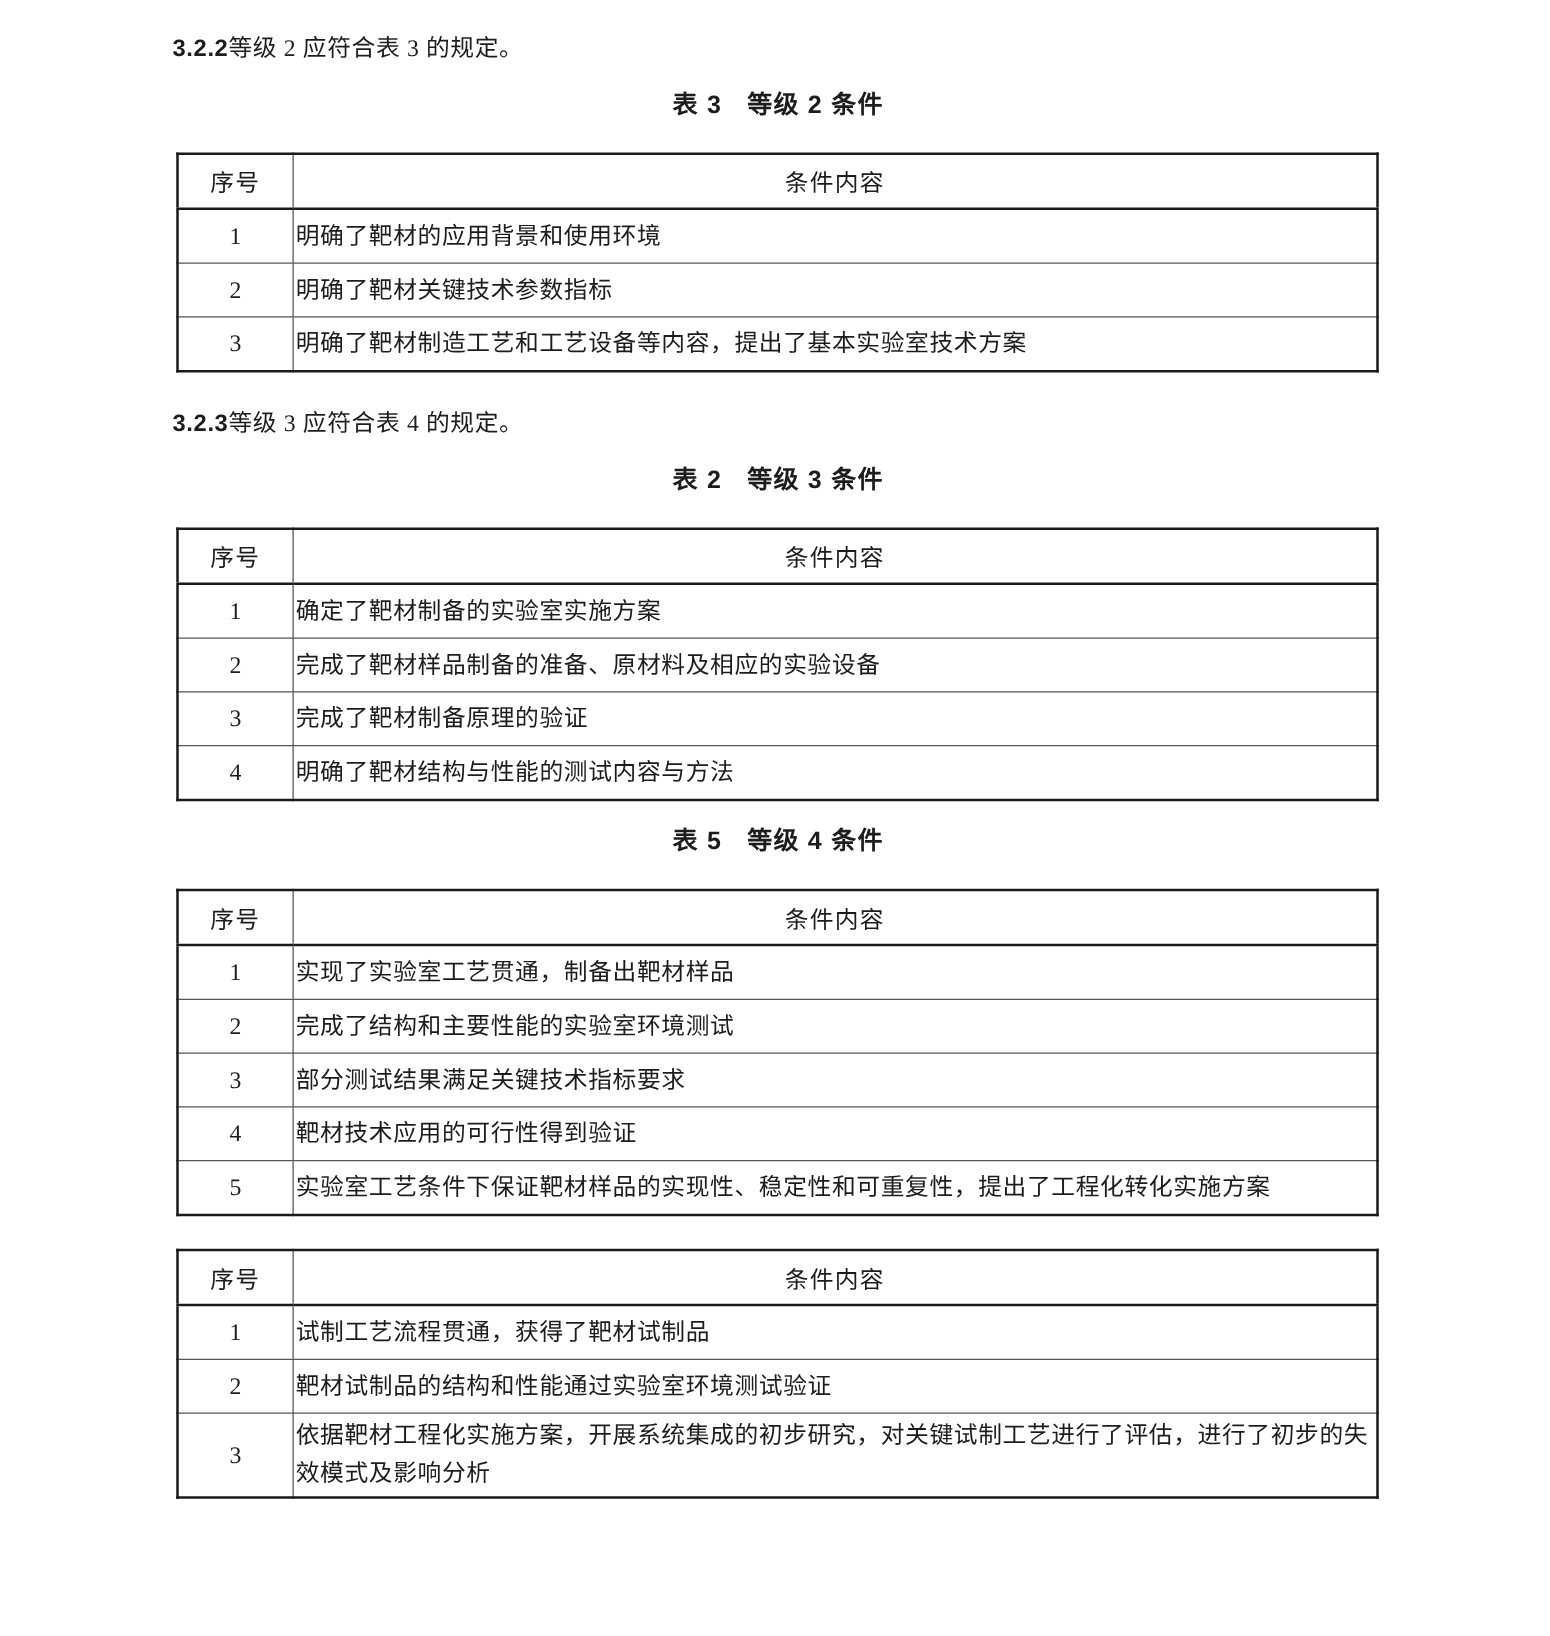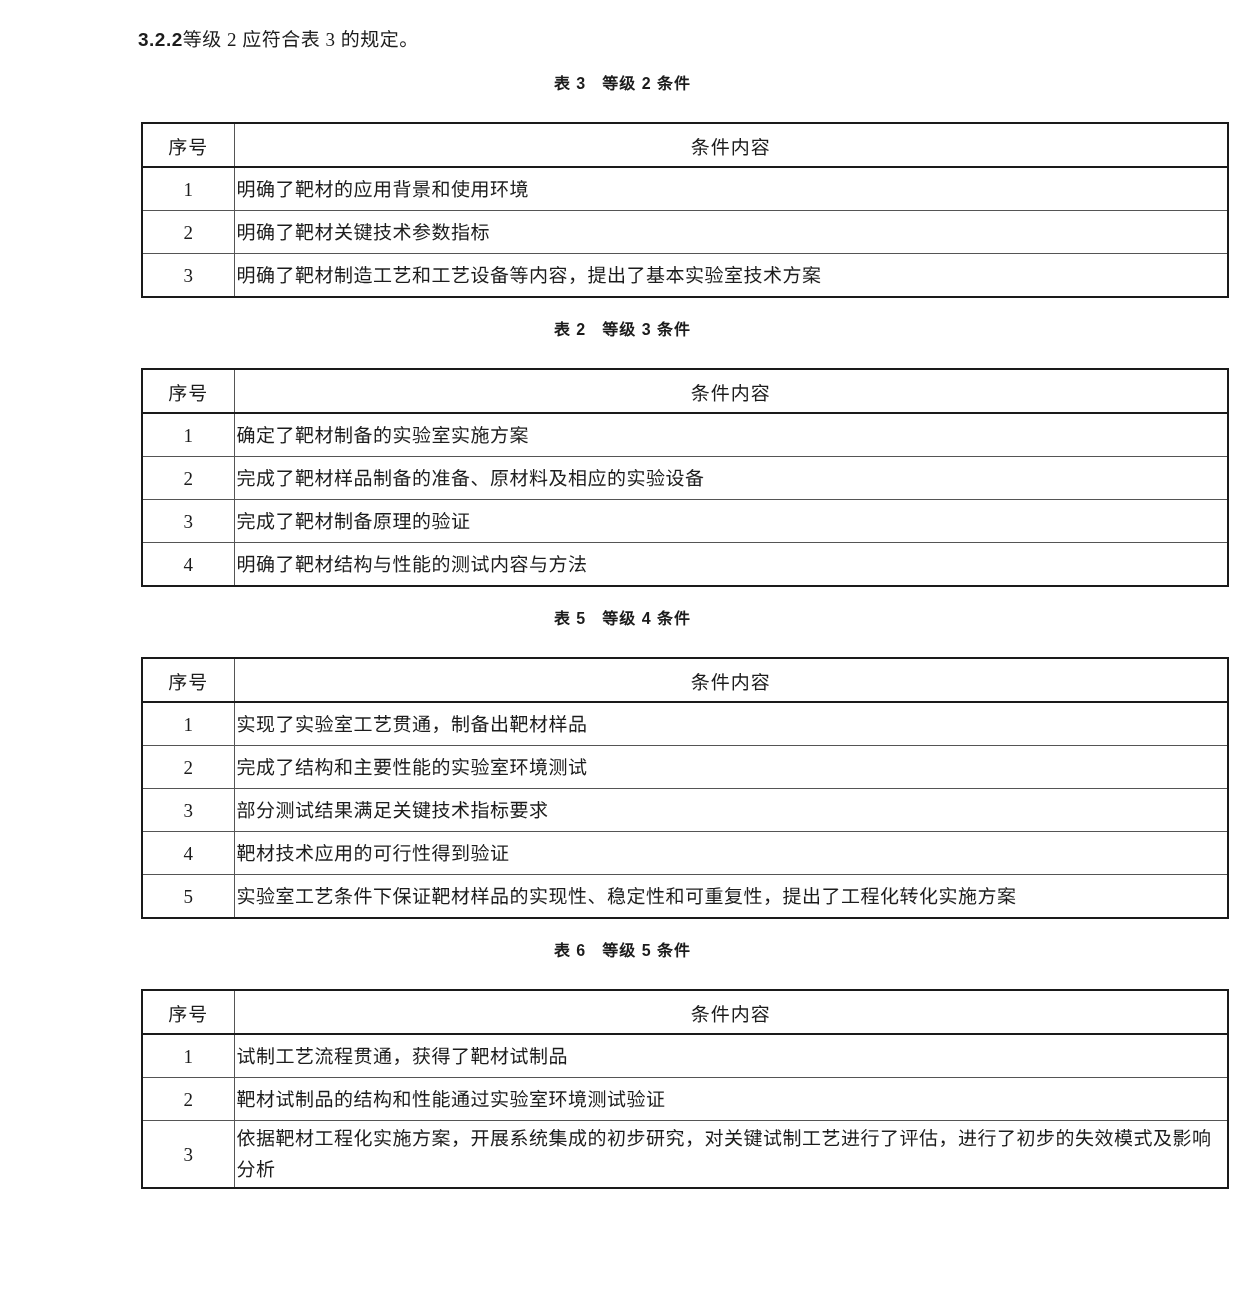--- a/index.html
+++ b/index.html
@@ -31,29 +31,29 @@
     font-weight: 600;
     letter-spacing: 0.5px;
     font-size: 19px;
   }
   .table-caption {
     margin-top: 20px;
     line-height: 24px;
     text-align: center;
     font-family: "Liberation Sans", "DejaVu Sans", sans-serif;
     font-weight: 700;
-    font-size: 16px;
+    font-size: 20px;
     letter-spacing: 1px;
   }
   .caption-label {
     margin-right: 1em;
   }
   table.cond-table {
     margin: 26px 0 0 3px;
-    width: 1088px;
+    width: 962px;
     border-collapse: collapse;
     table-layout: fixed;
     border: 2px solid #1a1a1a;
     font-size: 19px;
   }
   table.cond-table th {
     height: 40px;
     font-weight: normal;
     text-align: center;
     vertical-align: middle;
@@ -108,20 +108,21 @@
     <td class="cell-content">明确了靶材关键技术参数指标</td>
   </tr>
 
   <tr>
     <td class="cell-index">3</td>
     <td class="cell-content">明确了靶材制造工艺和工艺设备等内容，提出了基本实验室技术方案</td>
   </tr>
 </tbody>
   </table>
 
+  <p class="clause"><span class="clause-number">3.2.3</span><span class="clause-text">等级 3 应符合表 4 的规定。</span></p>
 
   <div class="table-caption"><span class="caption-label">表 2</span><span class="caption-title">等级 3 条件</span></div>
   <table class="cond-table">
     <colgroup>
       <col class="col-index">
       <col>
     </colgroup>
     <thead>
       <tr>
         <th>序号</th>
@@ -186,21 +187,20 @@
   </tr>
 
   <tr>
     <td class="cell-index">5</td>
     <td class="cell-content">实验室工艺条件下保证靶材样品的实现性、稳定性和可重复性，提出了工程化转化实施方案</td>
   </tr>
 </tbody>
   </table>
 
 
-  <div class="table-caption"><span class="caption-label">表 6</span><span class="caption-title">等级 5 条件</span></div>
   <table class="cond-table">
     <colgroup>
       <col class="col-index">
       <col>
     </colgroup>
     <thead>
       <tr>
         <th>序号</th>
         <th>条件内容</th>
       </tr>

